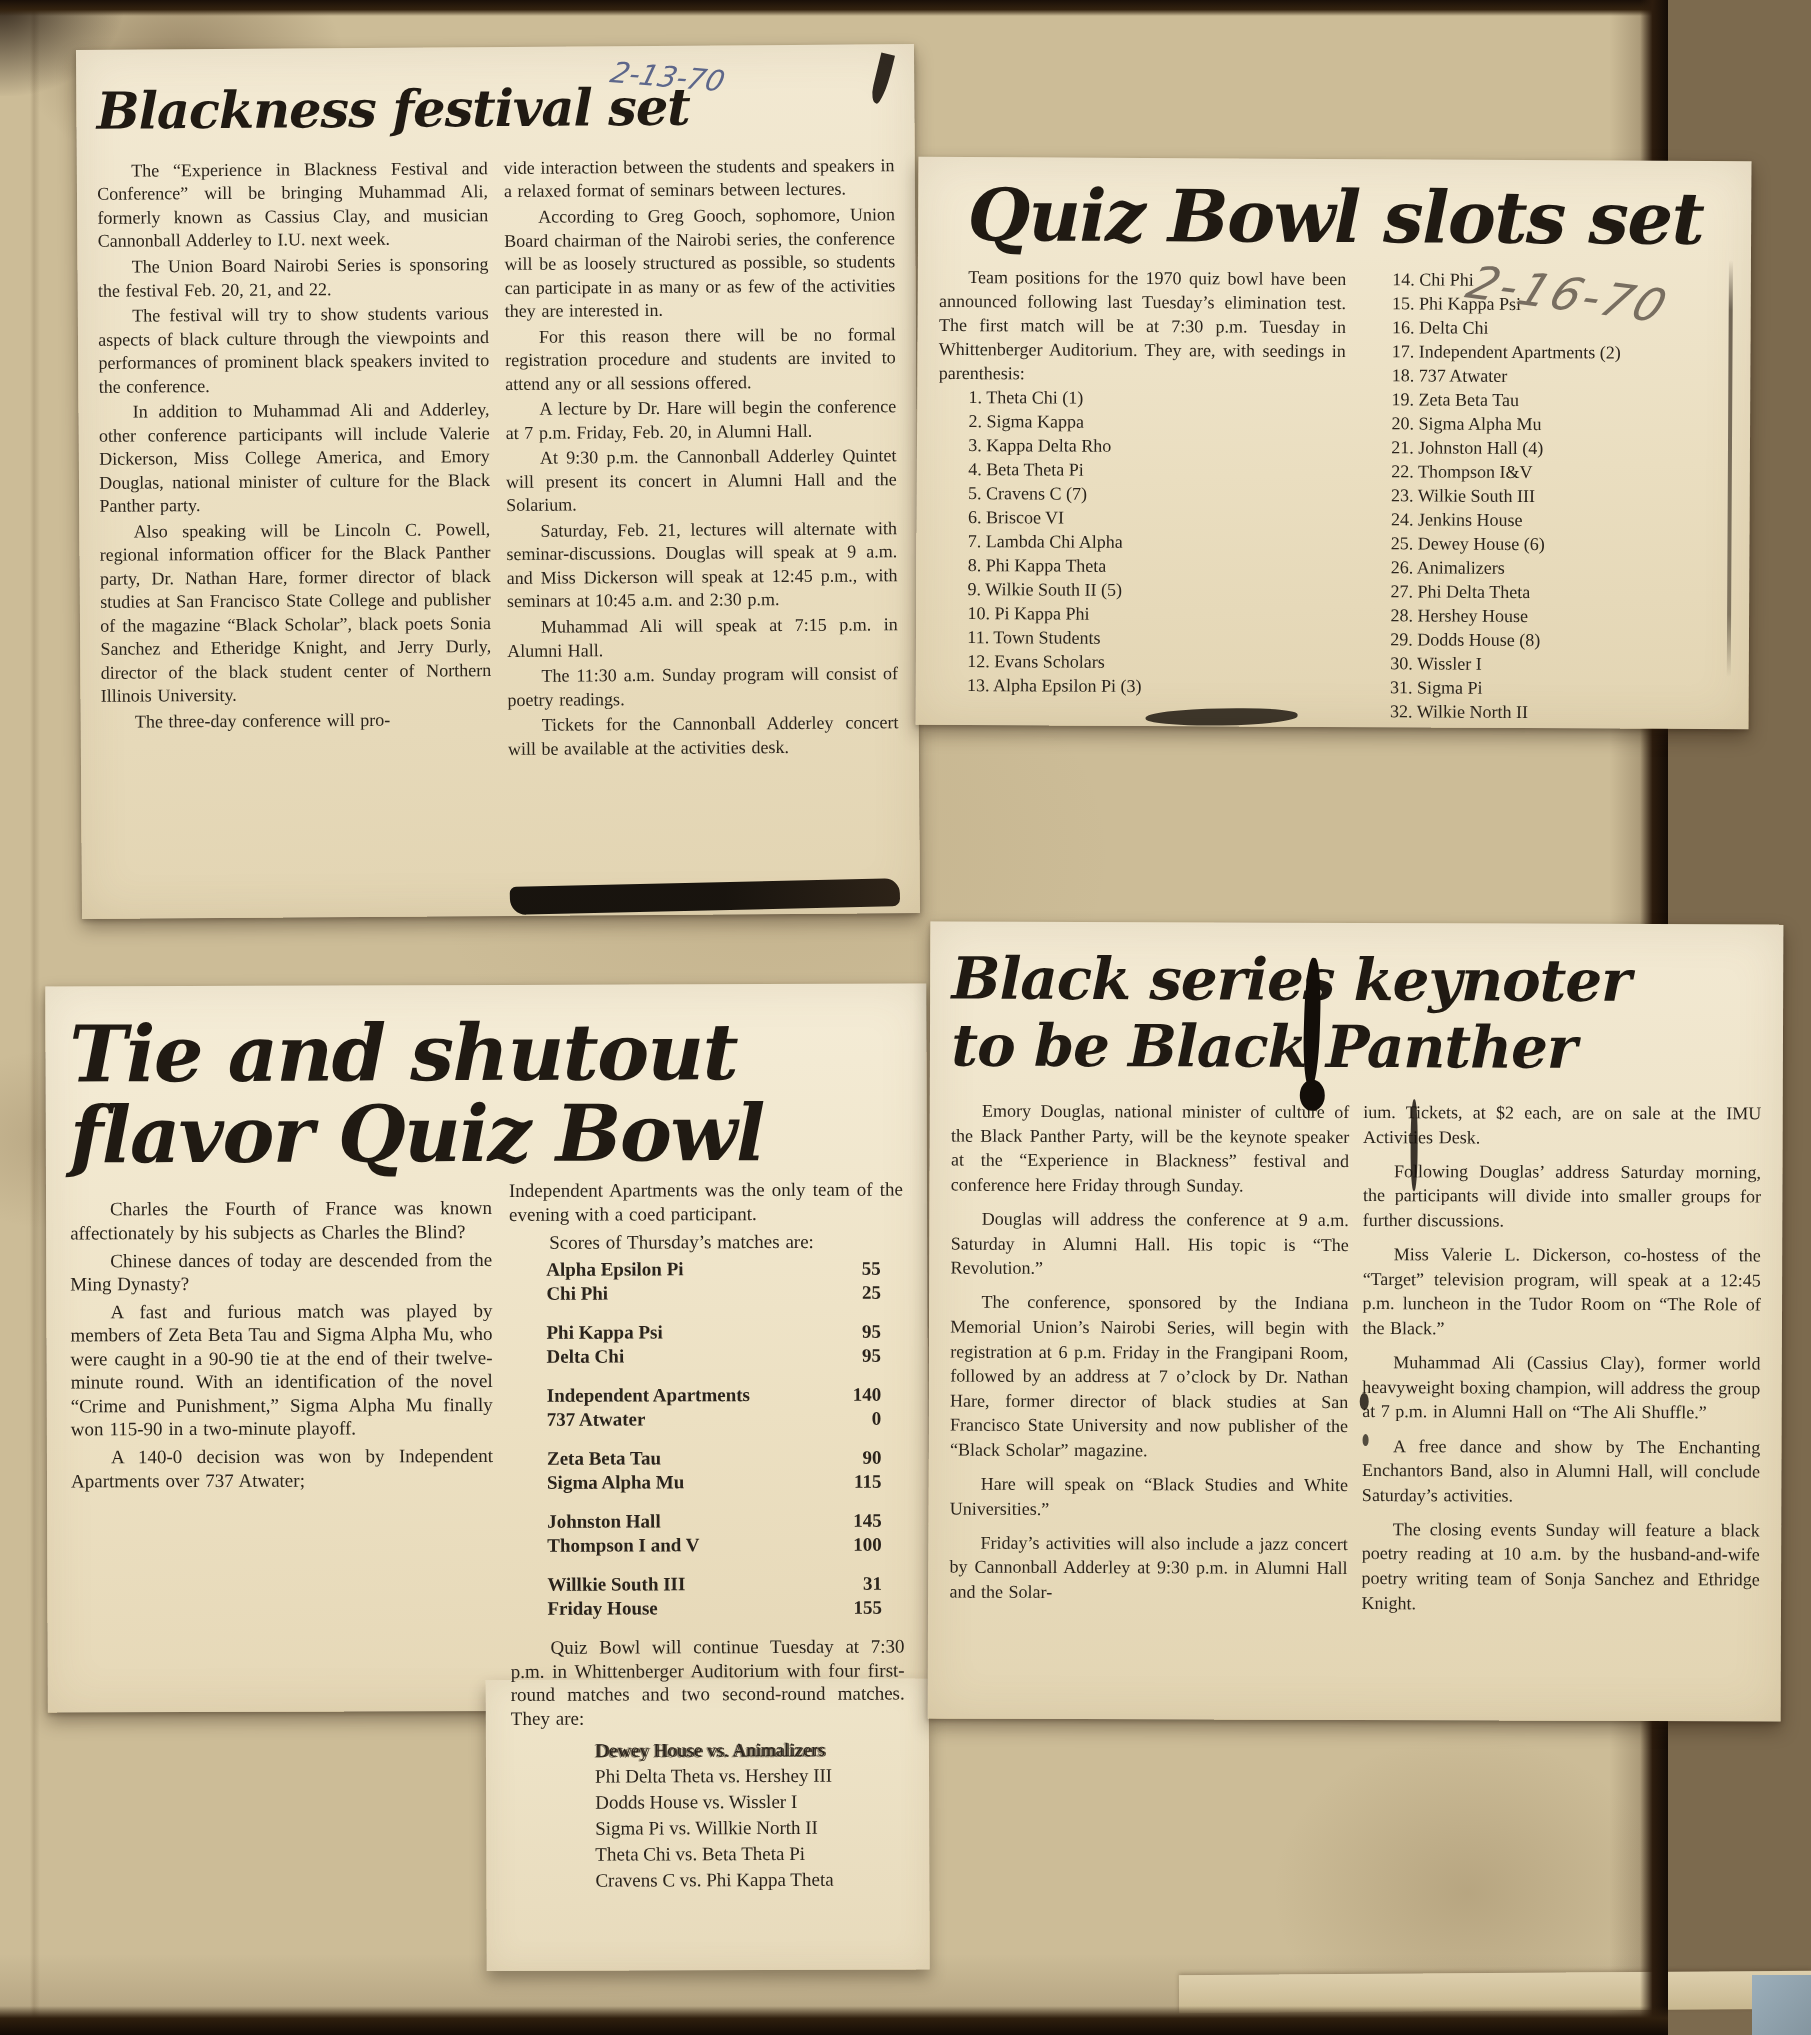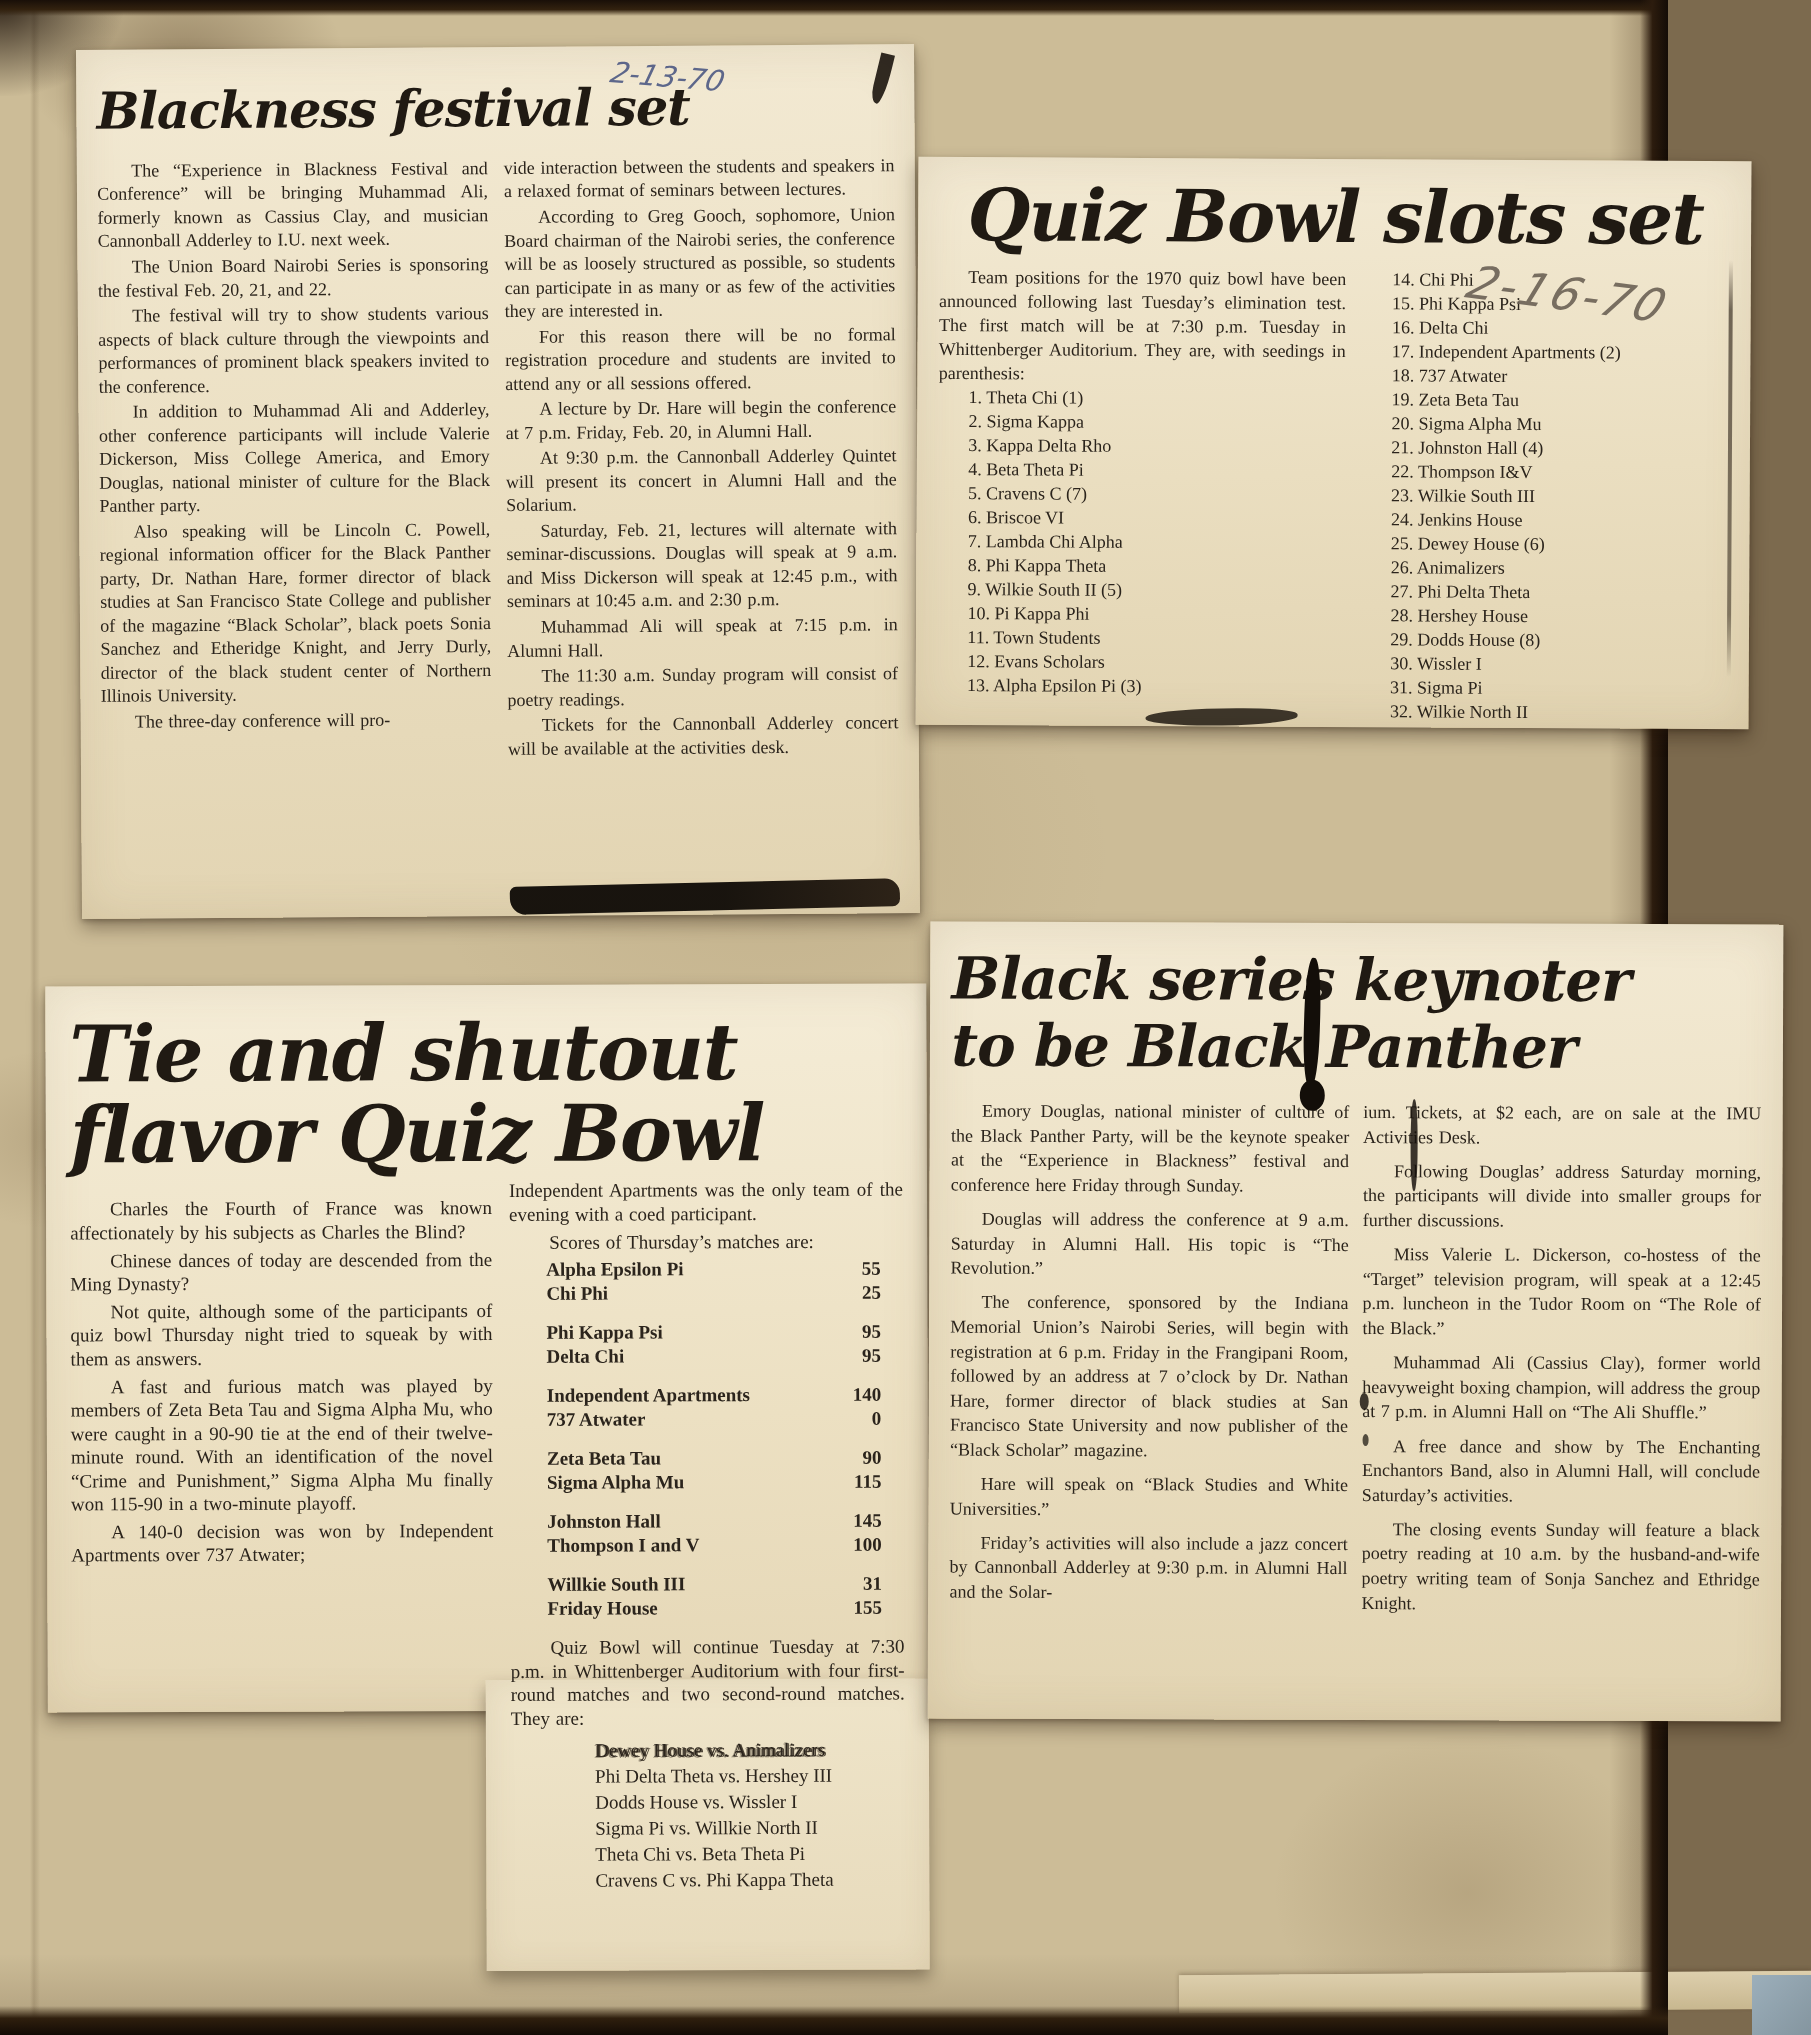--- a/index.html
+++ b/index.html
@@ -188,21 +188,20 @@
     <div class="paper-b"></div>
     <div class="content">
       <h1 class="headline">
         <span>Tie and shutout</span><br>
         <span>flavor Quiz Bowl</span>
       </h1>
       <div class="cols">
         <div class="col1">
             <p class="para">Charles the Fourth of France was known affectionately by his subjects as Charles the Blind?</p>
             <p class="para">Chinese dances of today are descended from the Ming Dynasty?</p>
-            <p class="para">Not quite, although some of the participants of quiz bowl Thursday night tried to squeak by with them as answers.</p>
             <p class="para">A fast and furious match was played by members of Zeta Beta Tau and Sigma Alpha Mu, who were caught in a 90-90 tie at the end of their twelve-minute round. With an identification of the novel “Crime and Punishment,” Sigma Alpha Mu finally won 115-90 in a two-minute playoff.</p>
             <p class="para">A 140-0 decision was won by Independent Apartments over 737 Atwater;</p>
           </div>
         <div class="col2">
           <p class="para noindent">Independent Apartments was the only team of the evening with a coed participant.</p>
           <p class="para">Scores of Thursday’s matches are:</p>
           <div class="scores">
               <div class="match">
               <div class="srow">
                 <span>Alpha Epsilon Pi</span>

